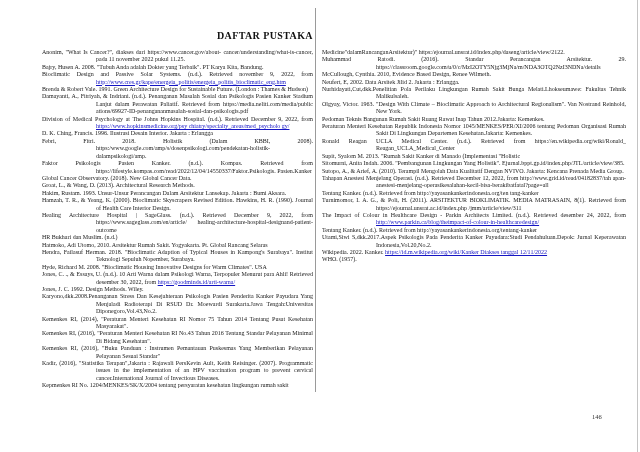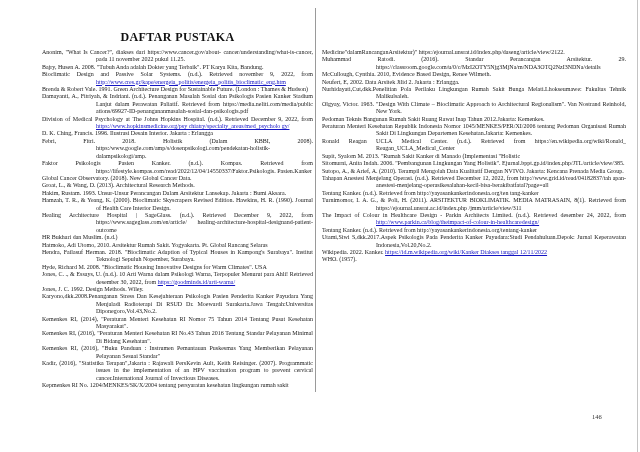--- a/index.html
+++ b/index.html
@@ -3,21 +3,21 @@
 <meta charset="utf-8">
 <style>
   html,body { margin:0; padding:0; }
   body {
     width:640px; height:452px; background:#ffffff; overflow:hidden;
     font-family:"Liberation Serif", serif; color:#1a1a1a;
   }
   .page { position:relative; width:640px; height:452px; background:#fff; }
   .title {
     position:absolute; left:42px; top:30px; width:271px;
-    text-align:center; font-weight:bold; font-size:12px; letter-spacing:0.4px;
+    text-align:right; font-weight:bold; font-size:10px; letter-spacing:0.4px;
     color:#111;
   }
   .col {
     position:absolute; top:49px; font-size:6px; line-height:7.4px;
     text-align:justify; overflow-wrap:anywhere;
   }
   .col.left  { left:42px;  width:271px; }
   .col.right { left:322px; width:304px; }
   .entry { margin:0; padding-left:54px; text-indent:-54px; }
   .link { color:var(--link-color,#1515c4); text-decoration:underline; }

